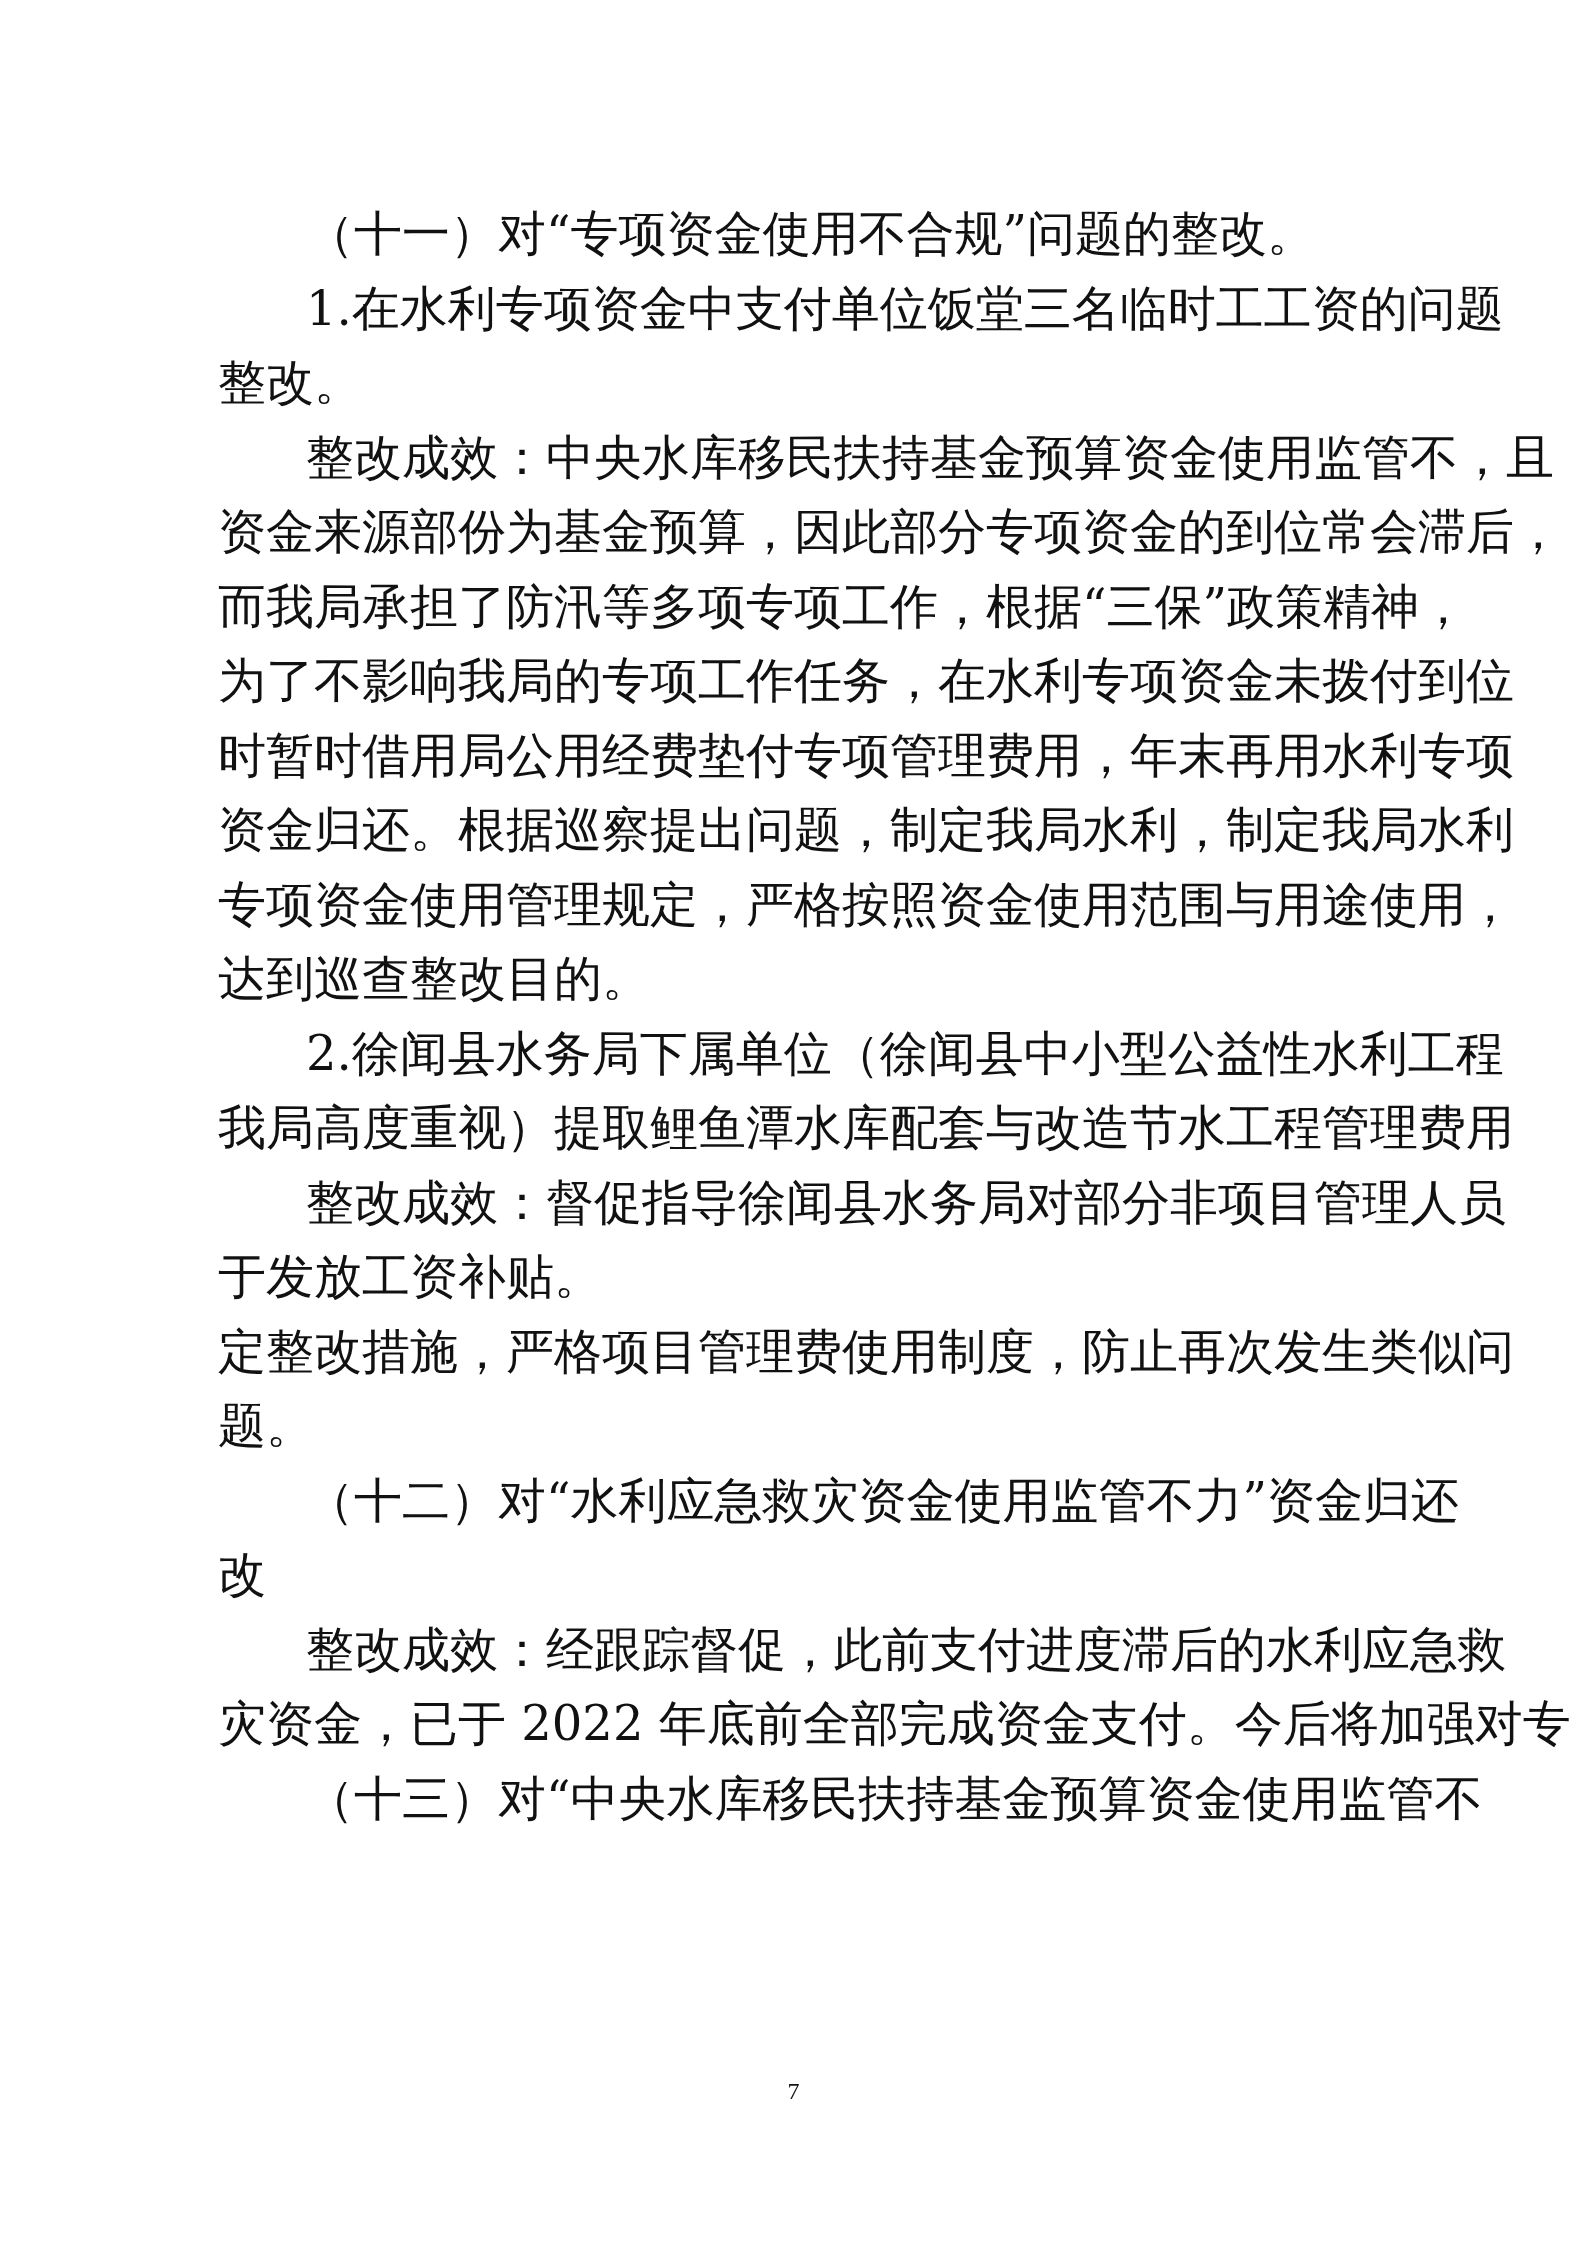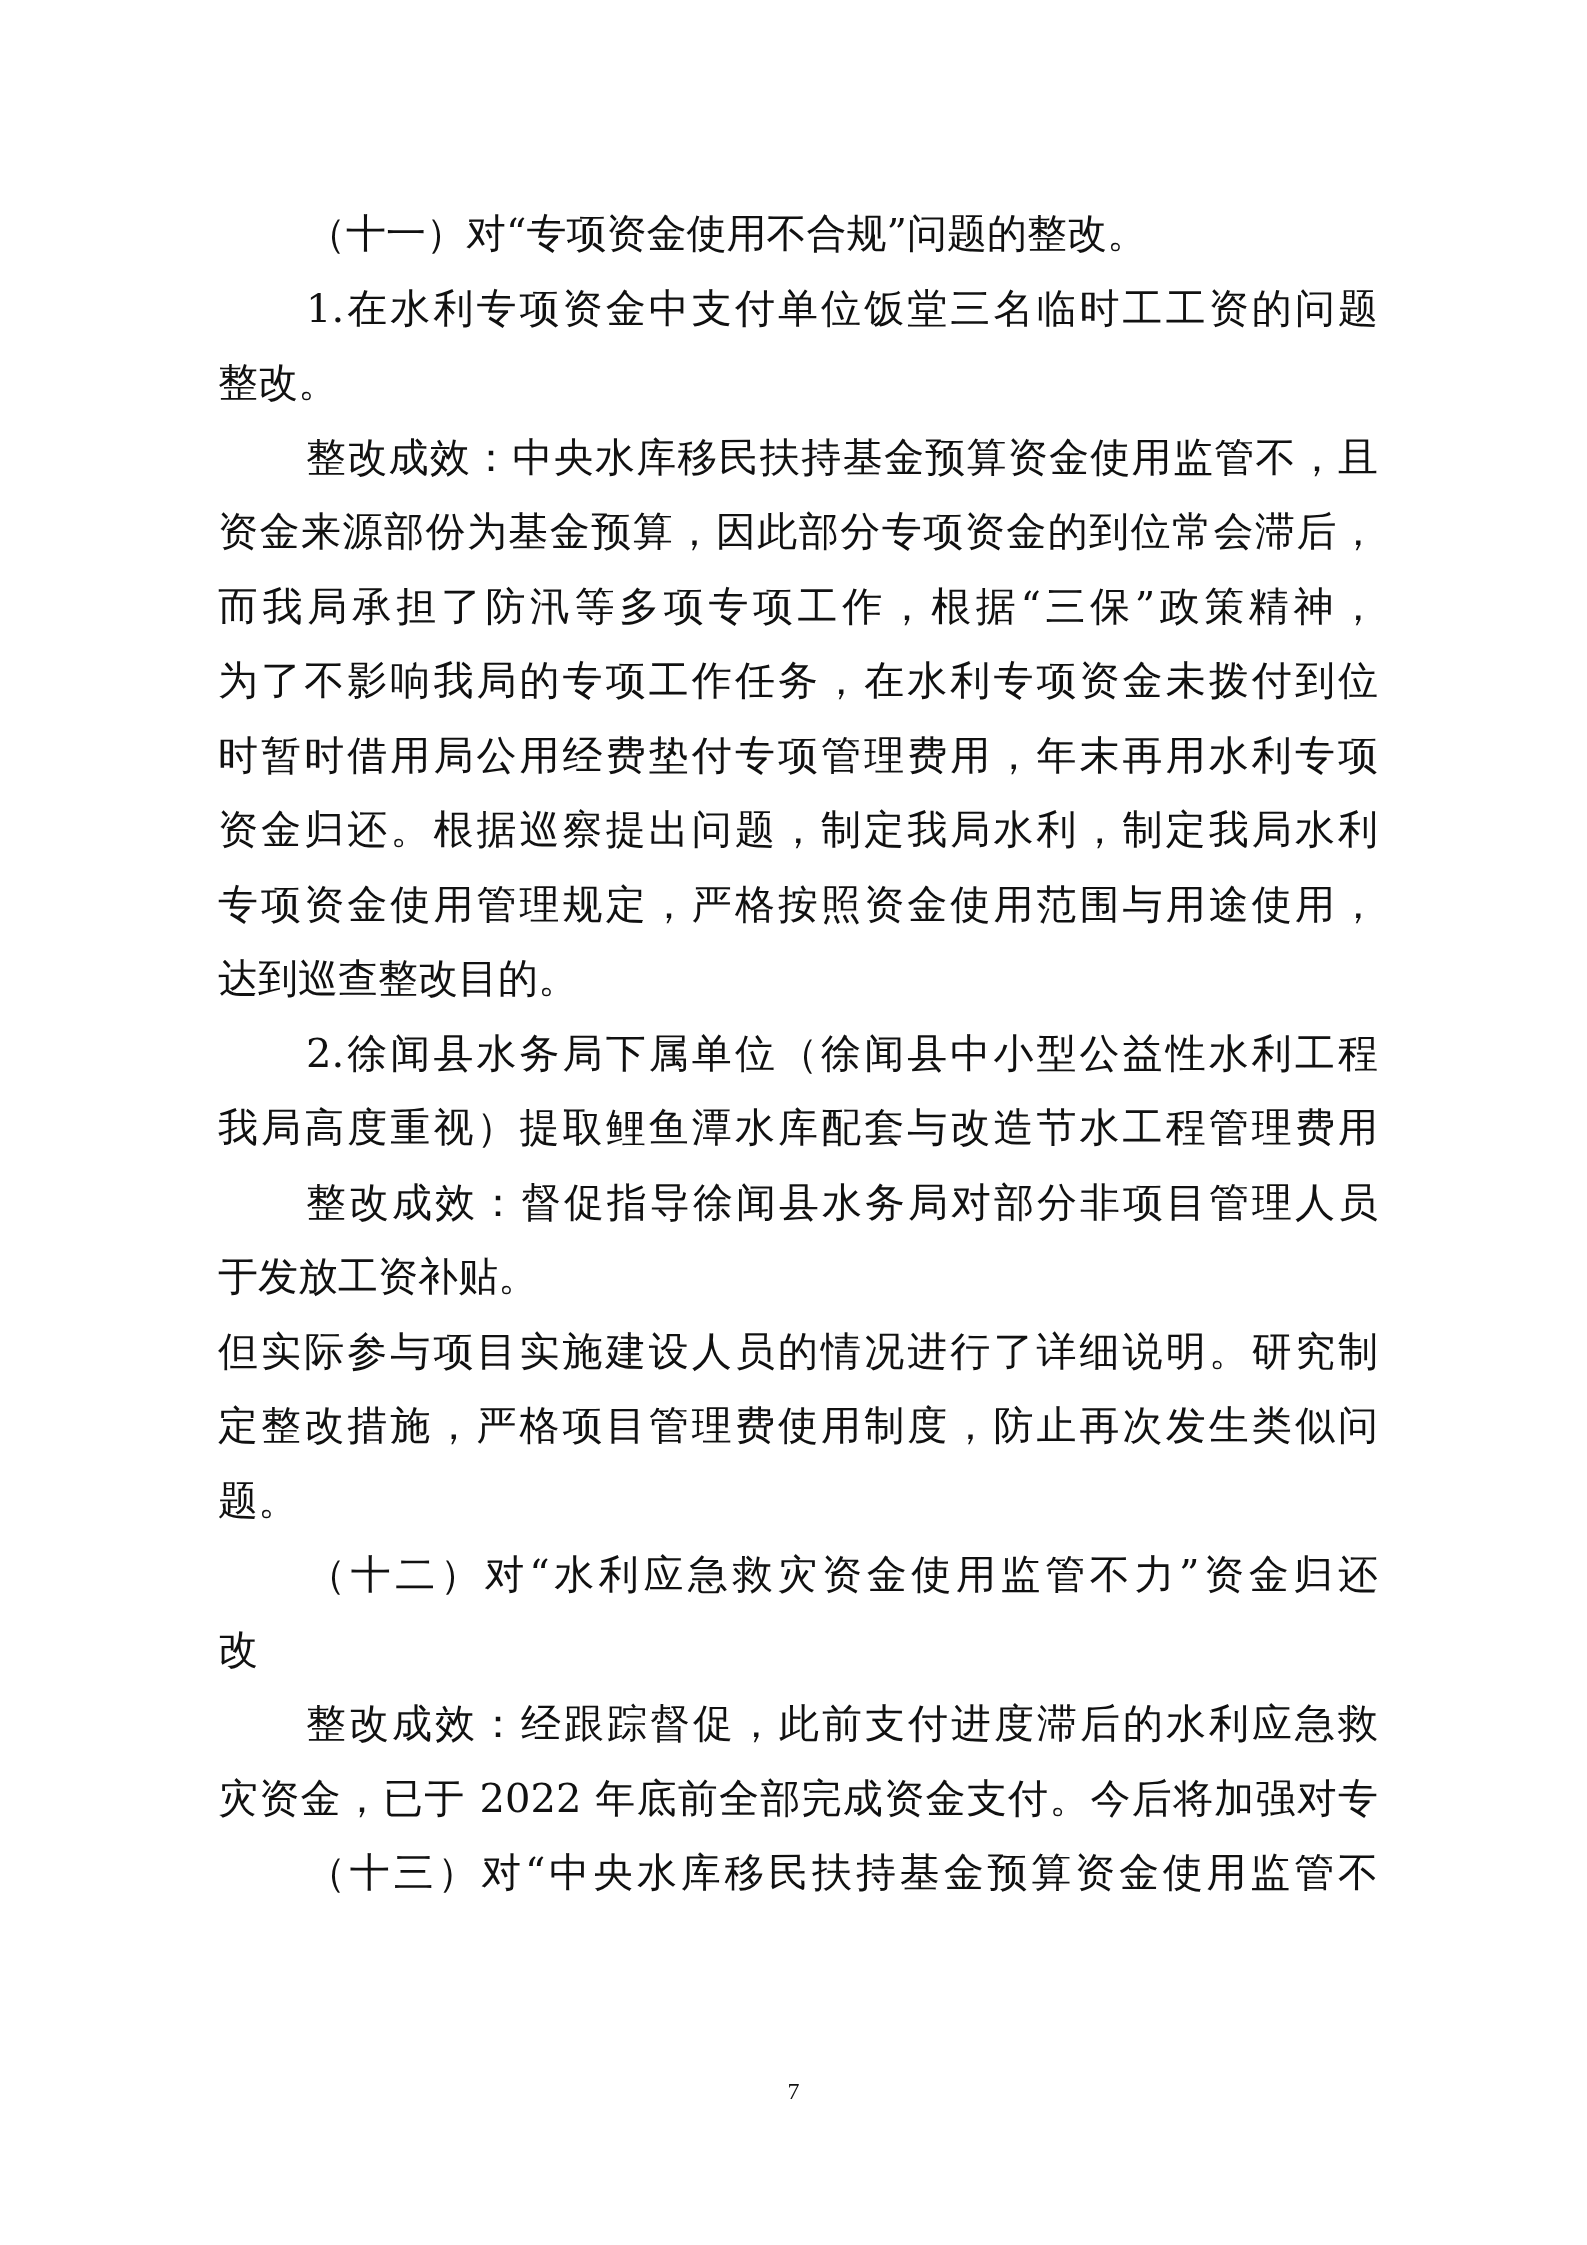--- a/index.html
+++ b/index.html
@@ -4,21 +4,21 @@
 <style>
   html, body { margin: 0; padding: 0; background: #ffffff; }
   body { width: 1587px; height: 2245px; position: relative; overflow: hidden; }
   .page {
     position: absolute; left: 0; top: 0; width: 1587px; height: 2245px; background: #ffffff;
   }
   .content {
     position: absolute; left: 218px; top: 196px; width: 1160px;
     font-family: "DejaVu Serif", "Liberation Serif", serif;
     color: #111111;
-    font-size: 40px;
+    font-size: 48px;
     line-height: 74.5px;
   }
   .line {
     display: block; white-space: nowrap; height: 74.5px;
     text-align: justify; text-align-last: justify; letter-spacing: 0;
   }
   .line.last { text-align-last: left; }
   .indent { padding-left: 88px; }
   .page-number {
     position: absolute; left: 0; width: 1587px; top: 2078px; text-align: center;
@@ -38,21 +38,20 @@
     <span class="line">而我局承担了防汛等多项专项工作，根据“三保”政策精神，</span>
     <span class="line">为了不影响我局的专项工作任务，在水利专项资金未拨付到位</span>
     <span class="line">时暂时借用局公用经费垫付专项管理费用，年末再用水利专项</span>
     <span class="line">资金归还。根据巡察提出问题，制定我局水利，制定我局水利</span>
     <span class="line">专项资金使用管理规定，严格按照资金使用范围与用途使用，</span>
     <span class="line last">达到巡查整改目的。</span>
     <span class="line indent">2.徐闻县水务局下属单位（徐闻县中小型公益性水利工程</span>
     <span class="line">我局高度重视）提取鲤鱼潭水库配套与改造节水工程管理费用</span>
     <span class="line indent">整改成效：督促指导徐闻县水务局对部分非项目管理人员</span>
     <span class="line last">于发放工资补贴。</span>
-    <span class="line">但实际参与项目实施建设人员的情况进行了详细说明。研究制</span>
     <span class="line">定整改措施，严格项目管理费使用制度，防止再次发生类似问</span>
     <span class="line last">题。</span>
     <span class="line indent">（十二）对“水利应急救灾资金使用监管不力”资金归还</span>
     <span class="line last">改</span>
     <span class="line indent">整改成效：经跟踪督促，此前支付进度滞后的水利应急救</span>
     <span class="line">灾资金，已于 2022 年底前全部完成资金支付。今后将加强对专</span>
     <span class="line indent">（十三）对“中央水库移民扶持基金预算资金使用监管不</span>
   </div>
   <div class="page-number">7</div>
 </div>

